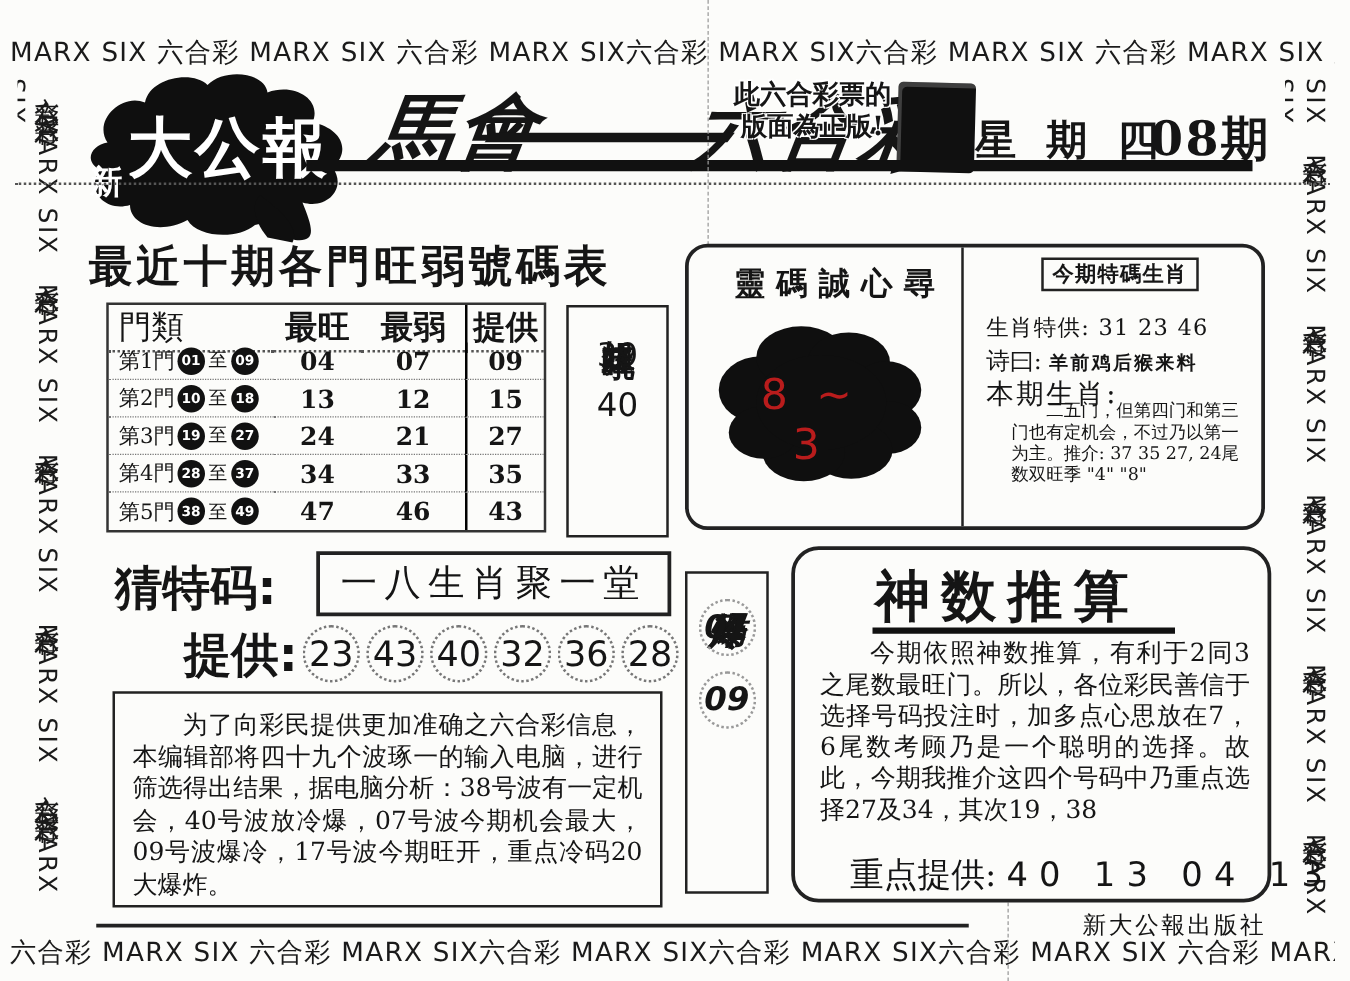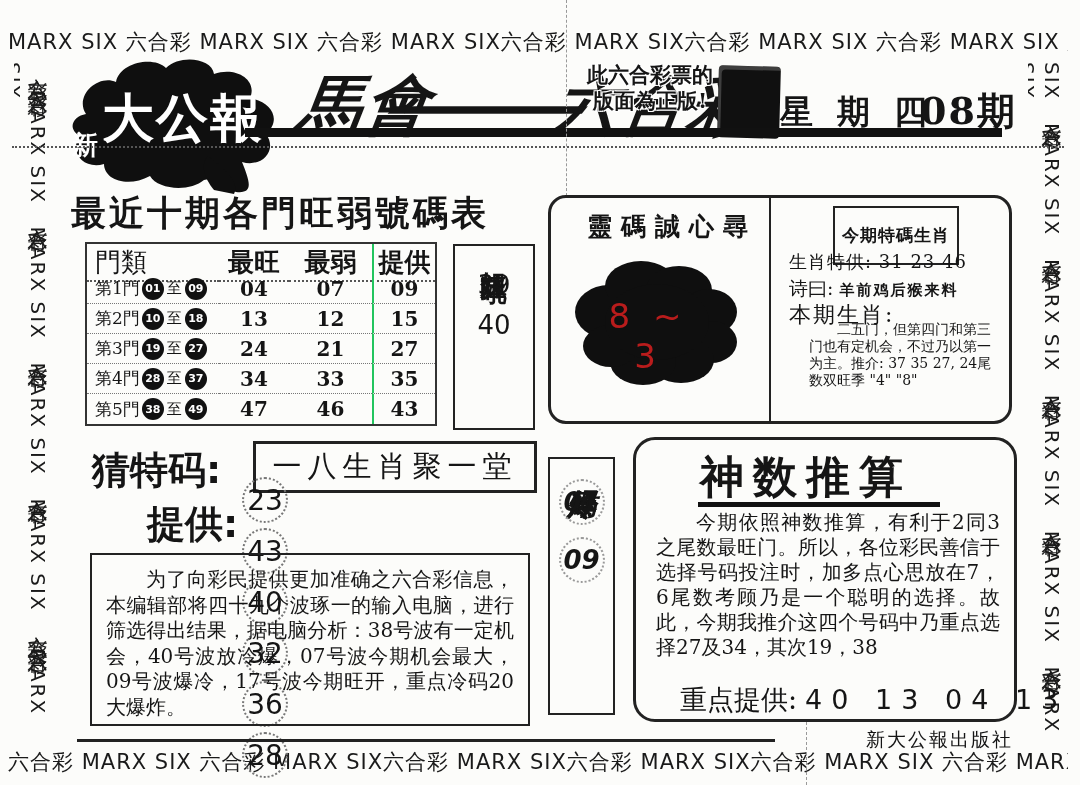--- a/index.html
+++ b/index.html
@@ -30,54 +30,54 @@
   #rule-dotted{left:12px;top:146px;width:1052px;border-top:2px dotted #555;}
   .fold{border-left:1px dashed #999;width:0;}
   
   #table-title{left:71px;top:190px;font-size:35px;font-weight:bold;letter-spacing:3px;}
   #hot-table{left:85px;top:242px;width:348px;display:grid;grid-template-columns:132px 70px 83px 63px;
              grid-auto-rows:30px;border:2px solid #333;}
   #hot-table .hd{height:36px;line-height:36px;font-size:26px;border-bottom:2px dotted #555;}
   #hot-table div{display:flex;align-items:center;justify-content:center;font-size:20px;font-weight:600;
                  border-bottom:1px dotted #777;}
   #hot-table .c1{justify-content:flex-start;padding-left:8px;font-weight:normal;}
-  #hot-table .c4{border-left:2px solid #22c55e;}
+  #hot-table .c4{border-left:2px solid #000000;}
   #hot-table .last{border-bottom:none;}
   .dot{display:inline-flex;align-items:center;justify-content:center;width:22px;height:22px;border-radius:50%;
        background:#111;color:#fff;font-size:11px;font-weight:bold;margin:0 2px;
        font-family:"DejaVu Sans","Liberation Sans",sans-serif;}
   .door-label{font-size:17px;}
   .zhi{font-size:15px;margin:0 1px;}
   
   #sisters{left:453px;top:244px;width:82px;height:186px;border:2px solid #222;display:flex;flex-direction:column;
            align-items:center;padding-top:6px;box-sizing:border-box;}
   #sisters .vt{writing-mode:vertical-rl;text-orientation:upright;font-size:26px;font-weight:bold;line-height:1;letter-spacing:2px;}
   #sisters .num{font-size:26px;margin-top:10px;font-family:"DejaVu Sans","Liberation Sans",sans-serif;}
   
   #panel1{left:548px;top:195px;width:464px;height:229px;border:3px solid #222;border-radius:18px;box-sizing:border-box;}
   #panel1 .divider{position:absolute;left:218px;top:0;bottom:0;border-left:2px solid #222;}
   #spirit-title{position:absolute;left:36px;top:12px;font-size:25px;font-weight:bold;letter-spacing:9px;white-space:nowrap;}
   #cloud{position:absolute;left:18px;top:52px;width:170px;height:138px;}
   #cloud-num{position:absolute;left:42px;top:98px;width:110px;color:#b91c1c;font-size:34px;letter-spacing:6px;
              font-family:"DejaVu Sans","Liberation Sans",sans-serif;text-align:center;}
   #zright{position:absolute;left:232px;top:0;width:226px;height:100%;}
-  #zodiac-title{position:absolute;left:50px;top:8px;border:2px solid #222;padding:16px 7px;font-size:17px;
+  #zodiac-title{position:absolute;left:50px;top:8px;border:2px solid #222;padding:0 7px;font-size:17px;
                 font-weight:bold;letter-spacing:1px;white-space:nowrap;}
   .zline{position:absolute;left:6px;white-space:nowrap;}
   #z-special{top:52px;font-size:18px;letter-spacing:1px;}
   #z-poem{top:78px;font-size:19px;}
   #z-poem b{font-size:15px;letter-spacing:2px;}
   #z-current{top:102px;font-size:22px;letter-spacing:2px;}
   #z-note{position:absolute;left:26px;top:123px;width:186px;font-size:14px;line-height:17px;text-indent:2em;}
   
   #guess-label{left:92px;top:445px;font-size:38px;font-weight:bold;font-family:"DejaVu Sans","Liberation Sans",sans-serif;}
   #guess-box{left:253px;top:441px;width:278px;height:46px;border:3px solid #222;display:flex;align-items:center;
              justify-content:center;font-size:29px;letter-spacing:6px;}
   #offer-label{left:147px;top:499px;font-size:38px;font-weight:bold;font-family:"DejaVu Sans","Liberation Sans",sans-serif;}
-  #offer-nums{left:242px;top:477px;display:flex;gap:5px;flex-direction:column;}
+  #offer-nums{left:242px;top:500px;display:flex;gap:5px;}
   .circ{width:42px;height:42px;border:2px dotted #777;border-radius:50%;display:flex;align-items:center;
         justify-content:center;font-size:28px;font-family:"DejaVu Sans","Liberation Sans",sans-serif;}
   
   #analysis{left:90px;top:553px;width:440px;height:173px;border:2px solid #222;box-sizing:border-box;
             padding:12px 14px;font-size:20px;line-height:25.5px;text-align:justify;}
   #analysis p{margin:0;text-indent:2em;}
   #under-line{left:77px;top:739px;width:698px;border-top:3px solid #222;}
   
   #cold{left:548px;top:457px;width:67px;height:258px;border:2px solid #222;box-sizing:border-box;display:flex;
         flex-direction:column;align-items:center;padding-top:8px;}

